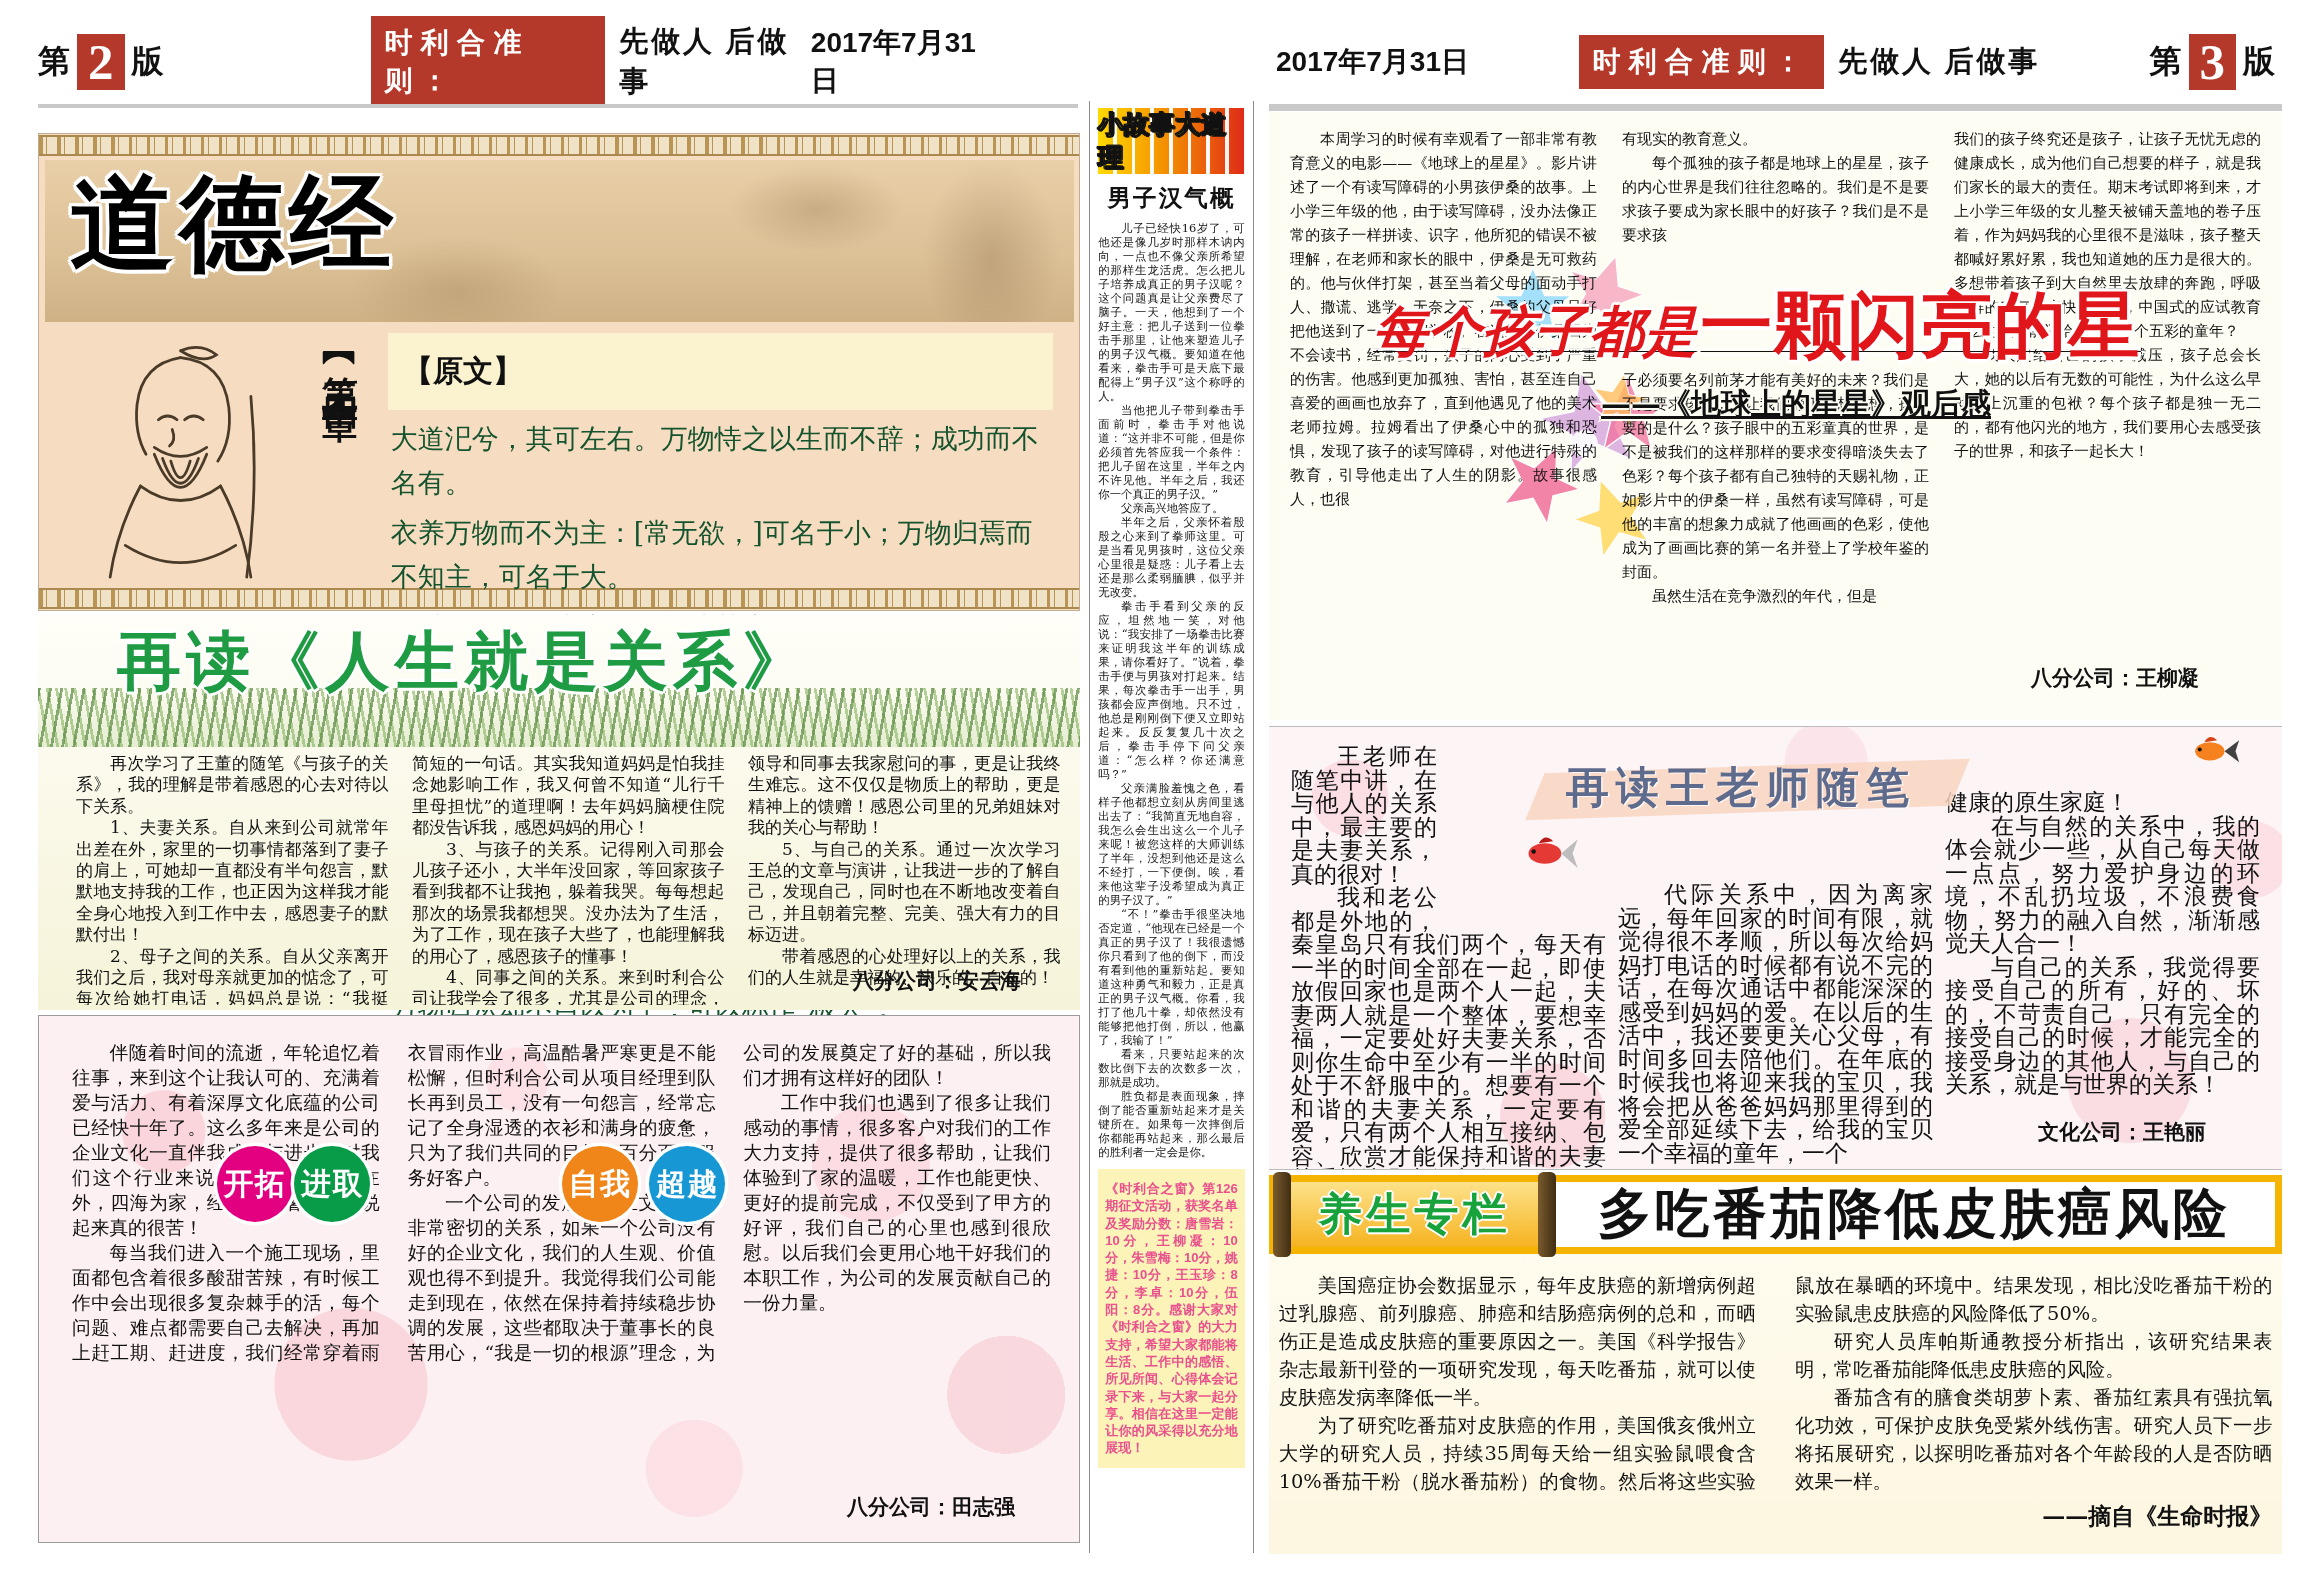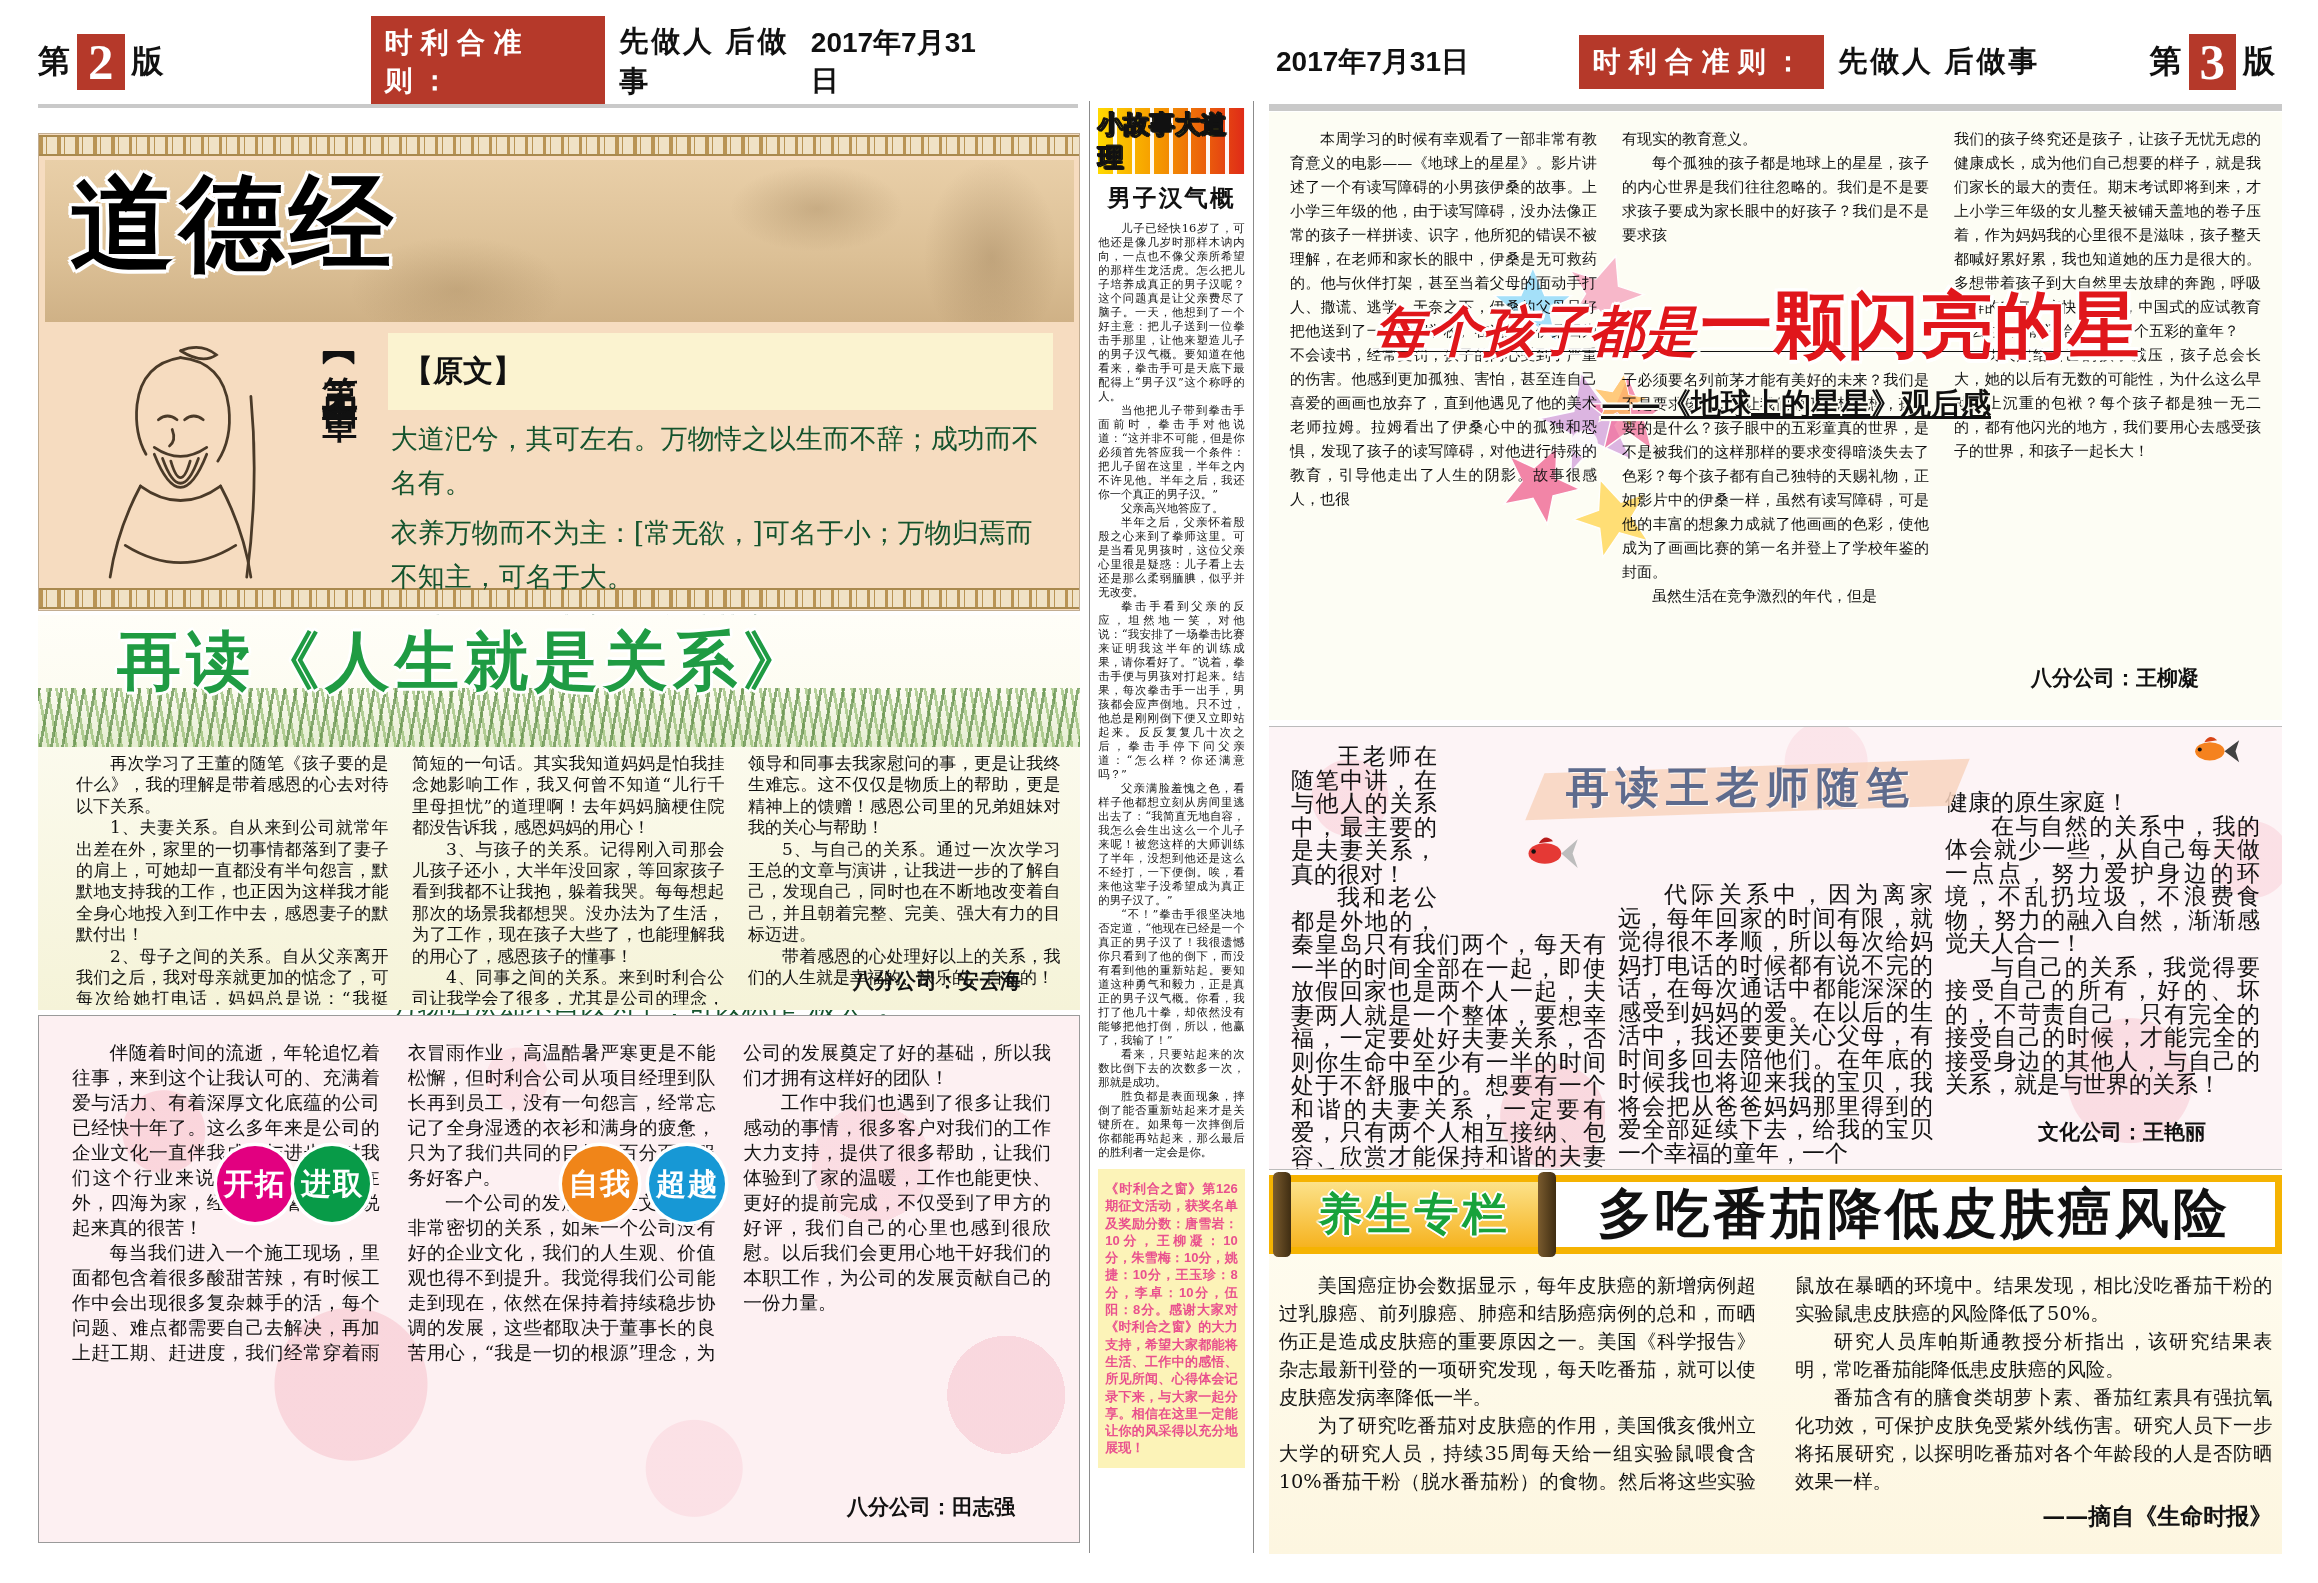--- a/index.html
+++ b/index.html
@@ -216,21 +216,21 @@
       <p class="dao-line">养育万物却不做主人，[从来没有欲望，]可以称作“极小”；</p>
       <p class="dao-line">万物归从却不自以为主，可以称作“极大”。</p>
       <p class="dao-line">正由于它不自居为大，所以它才是真正的至大。</p>
     </div>
   </div>
 
   <div id="rel">
     <div id="rel-title">再读《人生就是关系》</div>
     <div id="rel-grass"></div>
     <div id="rel-cols">
-      <p class="para">再次学习了王董的随笔《孩子要的是什么》，我的理解是带着感恩的心去对待以下关系。</p>
+      <p class="para">再次学习了王董的随笔《与孩子的关系》，我的理解是带着感恩的心去对待以下关系。</p>
       <p class="para">1、夫妻关系。自从来到公司就常年出差在外，家里的一切事情都落到了妻子的肩上，可她却一直都没有半句怨言，默默地支持我的工作，也正因为这样我才能全身心地投入到工作中去，感恩妻子的默默付出！</p>
       <p class="para">2、母子之间的关系。自从父亲离开我们之后，我对母亲就更加的惦念了，可每次给她打电话，妈妈总是说：“我挺好，你别惦记我，在外边好好干！”多么简短的一句话。其实我知道妈妈是怕我挂念她影响工作，我又何曾不知道“儿行千里母担忧”的道理啊！去年妈妈脑梗住院都没告诉我，感恩妈妈的用心！</p>
       <p class="para">3、与孩子的关系。记得刚入司那会儿孩子还小，大半年没回家，等回家孩子看到我都不让我抱，躲着我哭。每每想起那次的场景我都想哭。没办法为了生活，为了工作，现在孩子大些了，也能理解我的用心了，感恩孩子的懂事！</p>
       <p class="para">4、同事之间的关系。来到时利合公司让我学会了很多，尤其是公司的理念，还有同事之间那份暖暖的情，特别是公司领导和同事去我家慰问的事，更是让我终生难忘。这不仅仅是物质上的帮助，更是精神上的馈赠！感恩公司里的兄弟姐妹对我的关心与帮助！</p>
       <p class="para">5、与自己的关系。通过一次次学习王总的文章与演讲，让我进一步的了解自己，发现自己，同时也在不断地改变着自己，并且朝着完整、完美、强大有力的目标迈进。</p>
       <p class="para">带着感恩的心处理好以上的关系，我们的人生就是幸福的、快乐的、自在的！</p>
     </div>
     <div class="sig" id="rel-sig">八分公司：安云海</div>
   </div>
 

